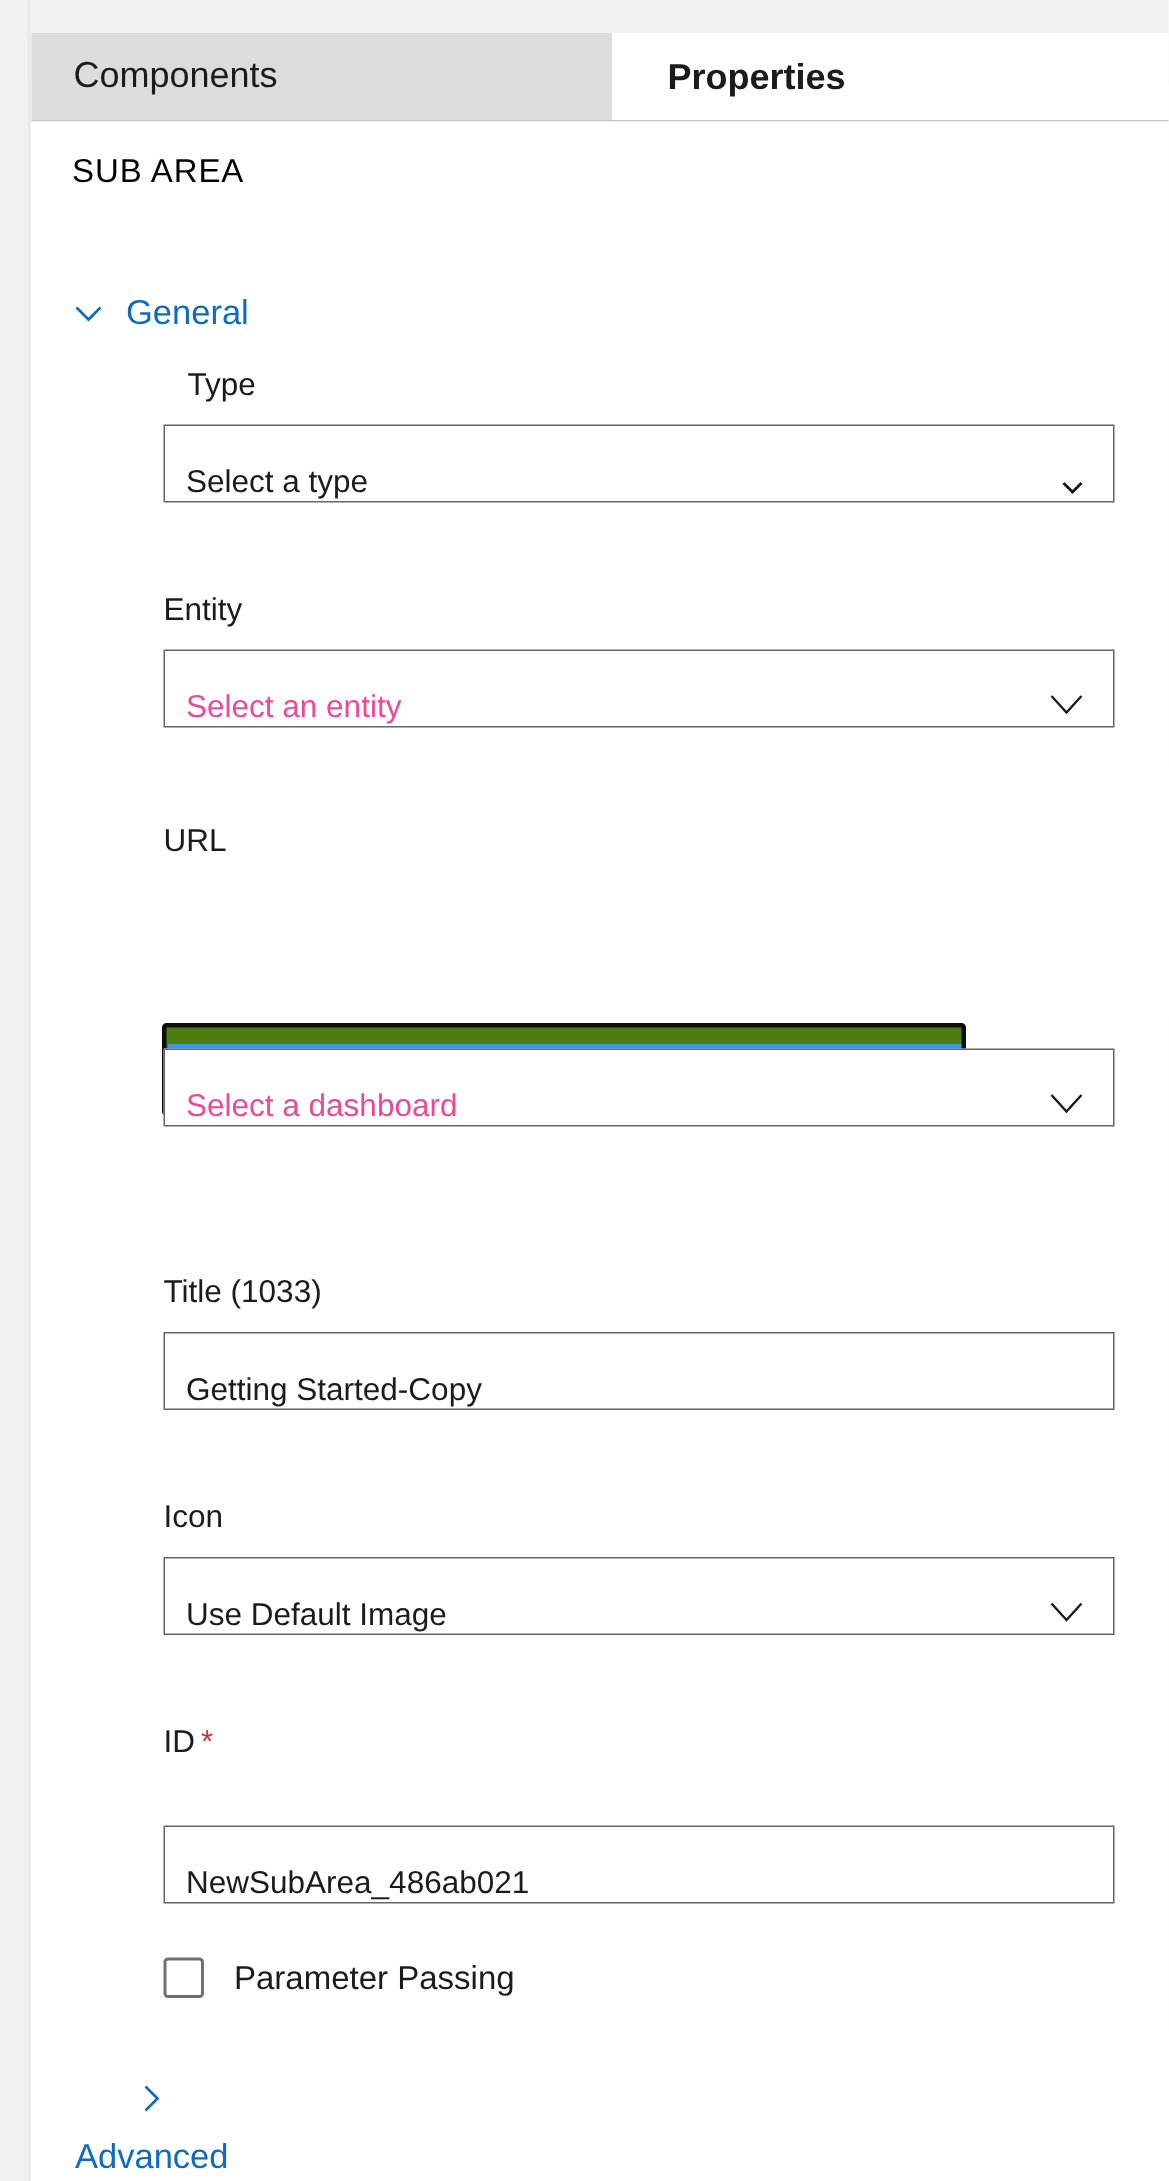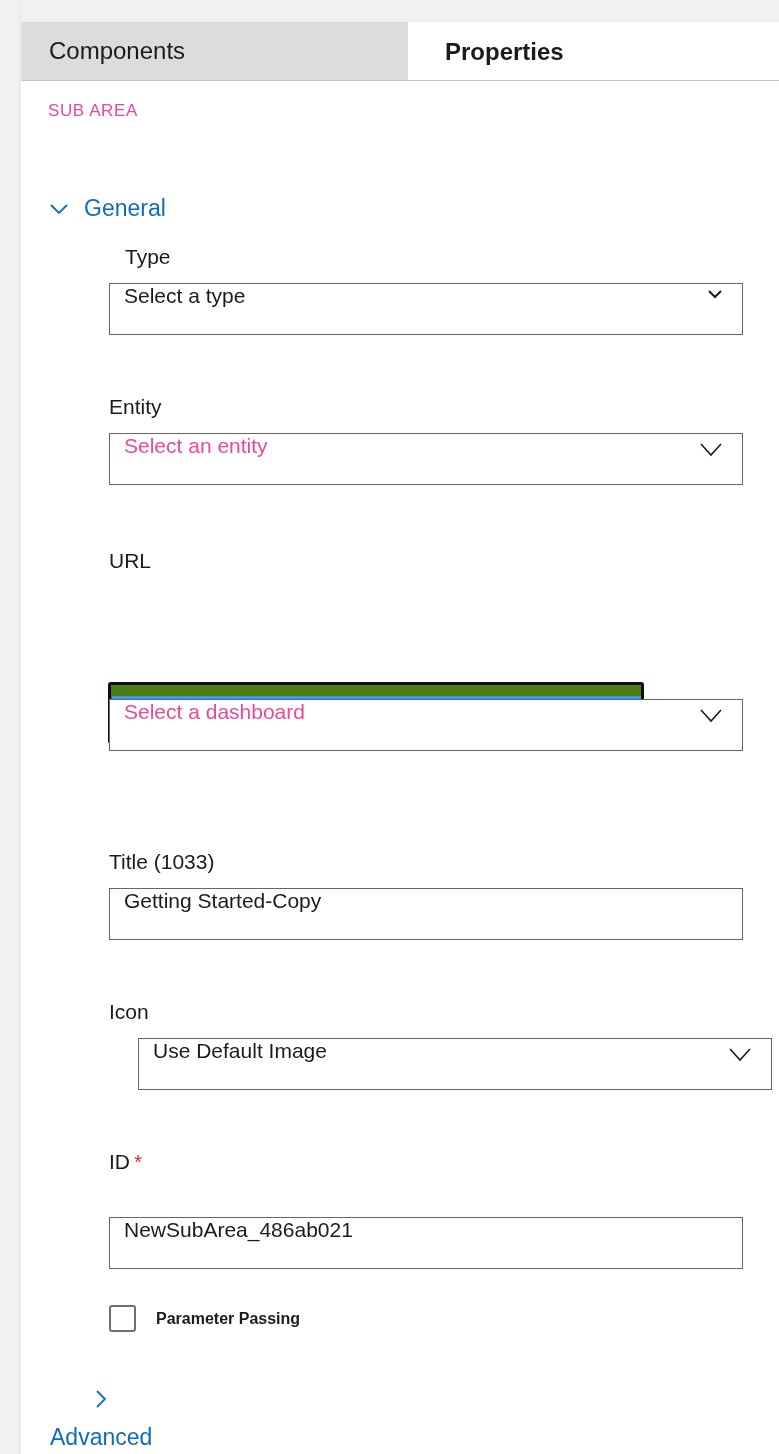--- a/index.html
+++ b/index.html
@@ -80,23 +80,23 @@
     position: absolute;
     left: 0; top: 81px;
     width: 758px;
     height: 1373px;
     background: #ffffff;
   }
 
   #section-title {
     position: absolute;
     left: 27px; top: 20px;
-    font-size: 17px;
+    font-size: 22px;
     letter-spacing: 0.6px;
-    color: #ec4899;
+    color: #000000;
     font-weight: 400;
   }
 
   .group-header {
     position: absolute;
     left: 27px;
     display: flex;
     align-items: center;
     gap: 14px;
     cursor: pointer;
@@ -132,21 +132,21 @@
 
   .ctrl {
     position: absolute;
     left: 88px;
     width: 634px;
     height: 52px;
     box-sizing: border-box;
     border: 1px solid #666666;
     background: #ffffff;
     display: flex;
-    align-items: flex-start;
+    align-items: flex-end;
     padding: 0 14px;
     font-size: 21px;
     color: #1b1b1b;
   }
   .ctrl .val { flex: 1 1 auto; white-space: nowrap; overflow: hidden; }
   .ctrl .val.placeholder { color: #ec4899; }
 
   .chev-big {
     width: 30px; height: 30px;
     flex: 0 0 auto;
@@ -206,23 +206,22 @@
     user-select: none;
   }
   #checkbox-box {
     width: 27px; height: 27px;
     box-sizing: border-box;
     border: 2px solid #707070;
     border-radius: 3px;
     background: #ffffff;
   }
   #checkbox-label {
-    font-size: 16px;
+    font-size: 22px;
     color: #1b1b1b;
-    font-weight: bold;
   }
 </style>
 </head>
 <body>
 
 <div id="left-rail"></div>
 
 <div id="panel">
 
   <div id="tabstrip">
@@ -299,21 +298,21 @@
     <div class="field-label" style="top:769px;">
       <span>Title (1033)</span>
     </div>
     <div class="ctrl" style="top:807px;">
       <span class="val">Getting Started-Copy</span>
     </div>
 
     <div class="field-label" style="top:919px;">
       <span>Icon</span>
     </div>
-    <div class="ctrl" style="top:957px;margin-left:29px;">
+    <div class="ctrl" style="top:957px;">
       <span class="val">Use Default Image</span>
       <span class="chev-big">
         <svg width="30" height="30" viewBox="0 0 30 30">
           <path d="M5 10 L15 21 L25 10" fill="none" stroke="#1b1b1b" stroke-width="1.6"></path>
         </svg>
       </span>
     </div>
 
     <div class="field-label" style="top:1069px;">
       <span>ID</span><span class="req">*</span>

